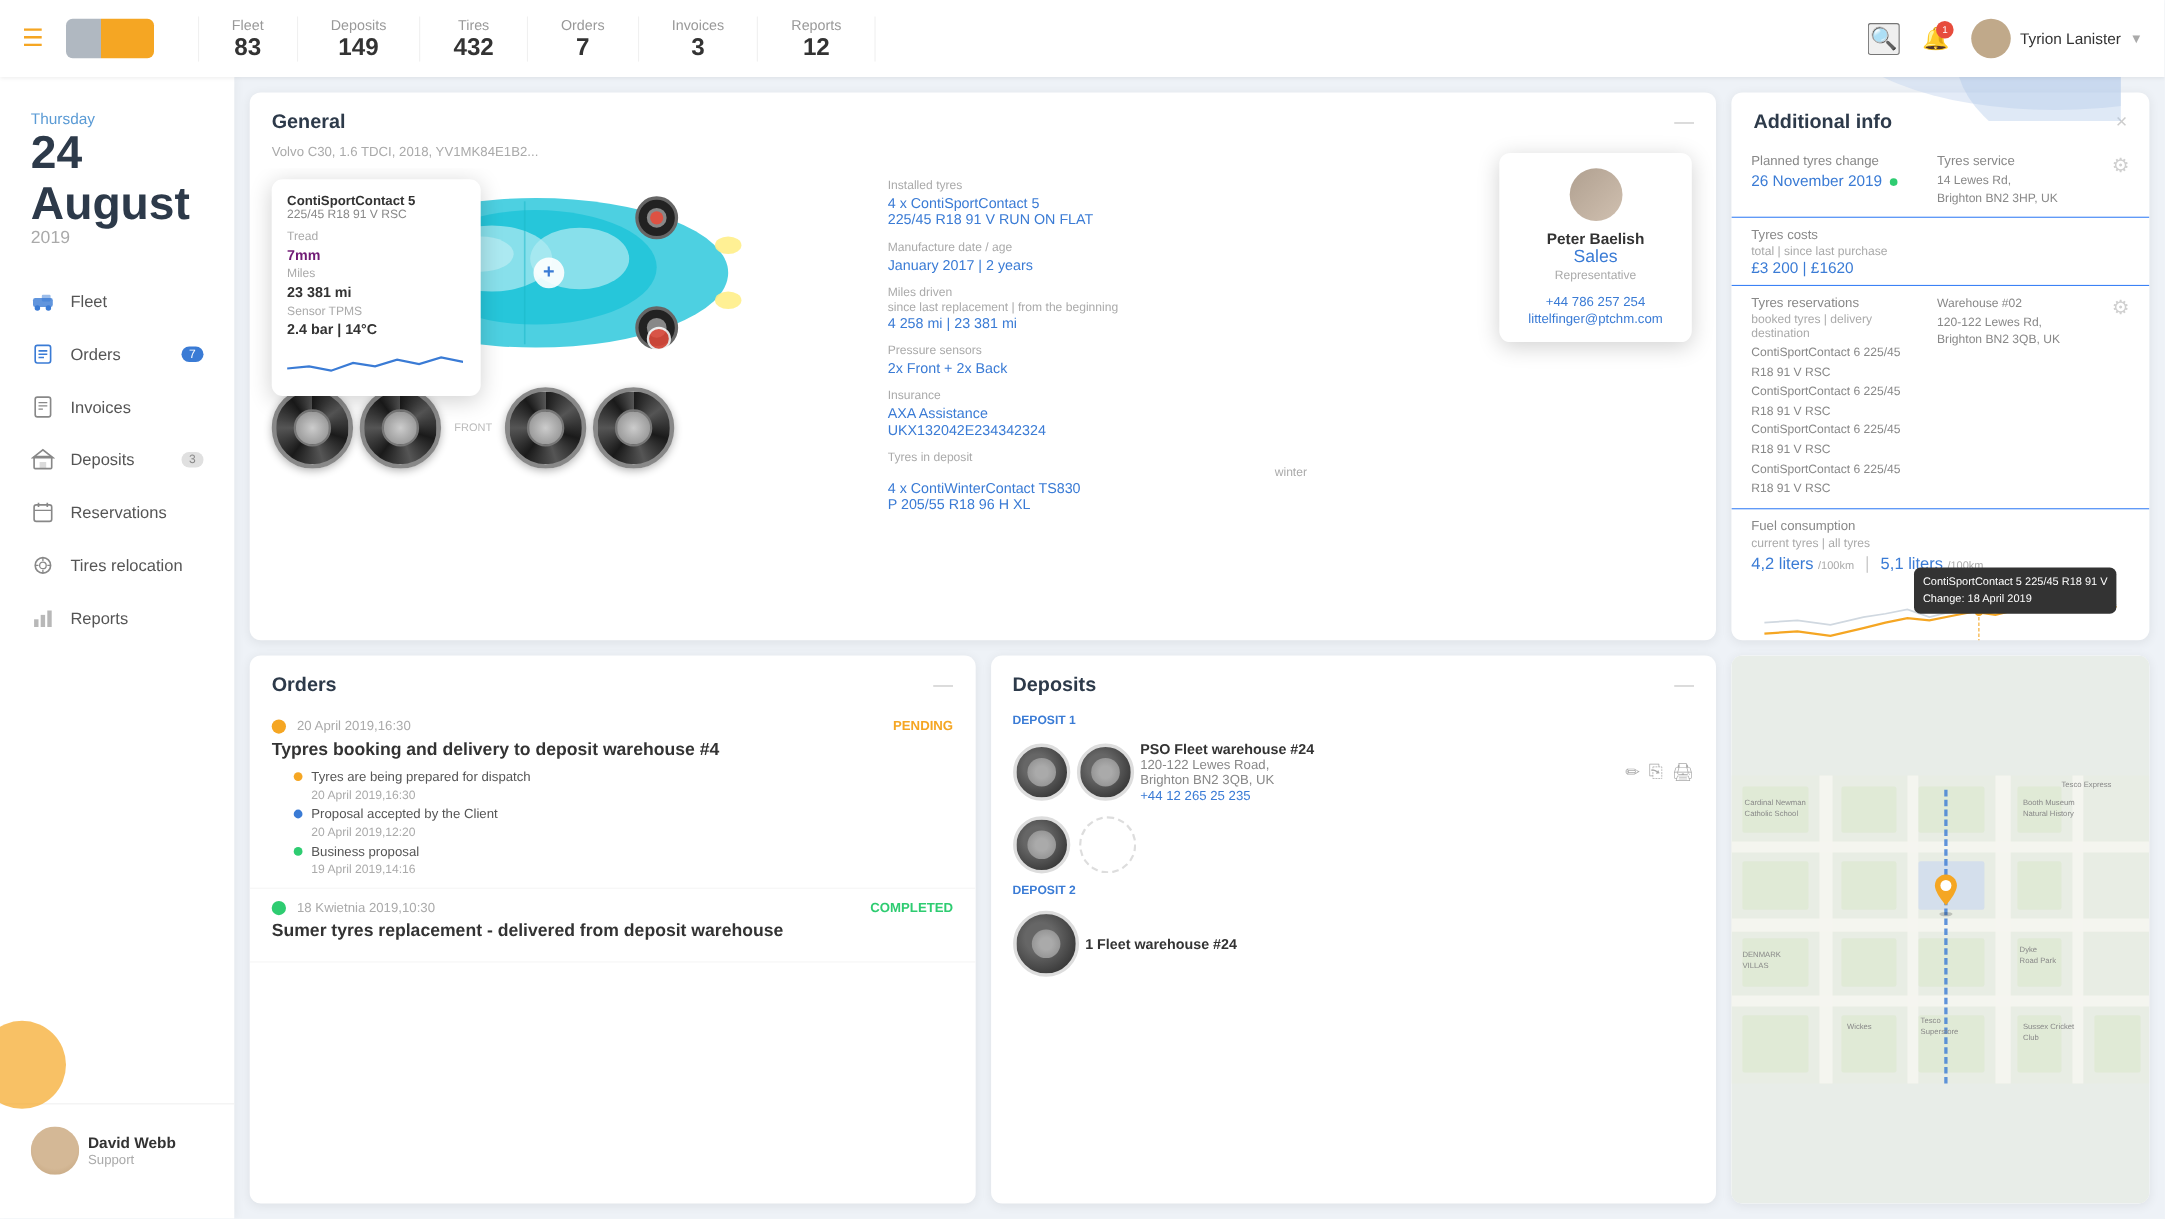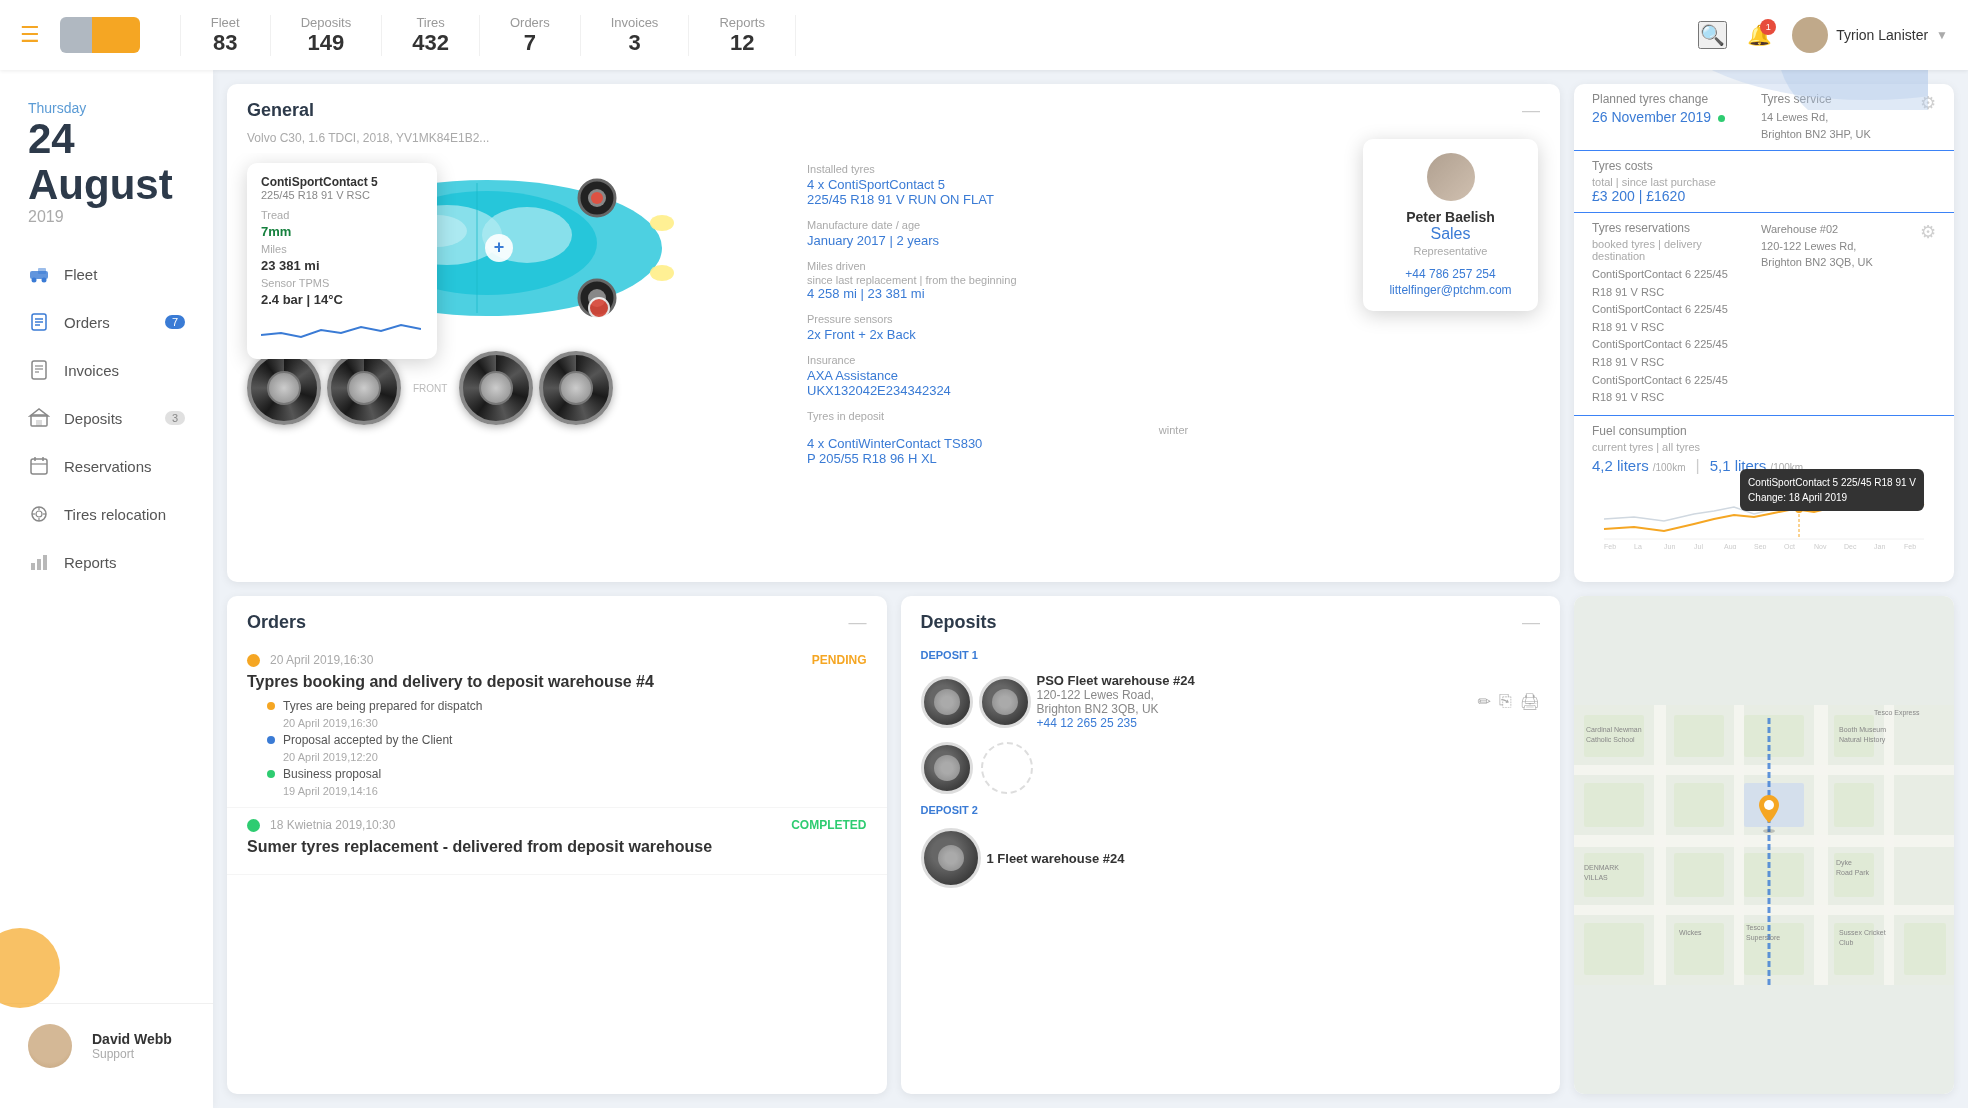--- a/index.html
+++ b/index.html
@@ -27,21 +27,21 @@
     .sidebar-date { padding: 10px 28px 24px; }
     .sidebar-day-name { font-size: 14px; color: #5b9bd5; font-weight: 400; }
     .sidebar-day-num { font-size: 52px; font-weight: 700; color: #2d3a4a; line-height: 1.1; }
     .sidebar-year { font-size: 16px; color: #aaa; }
 
     .sidebar-nav { flex: 1; }
     .sidebar-item { display: flex; align-items: center; gap: 14px; padding: 13px 28px; cursor: pointer; color: #555; font-size: 15px; position: relative; }
     .sidebar-icon { width: 22px; height: 22px; display: flex; align-items: center; justify-content: center; }
     .sidebar-badge { margin-left: auto; background: #3a7bd5; color: #fff; border-radius: 10px; font-size: 11px; padding: 1px 7px; }
 
-    .sidebar-footer { padding: 20px 28px; display: flex; align-items: center; gap: 20px; border-top: 1px solid #f0f0f0; }
+    .sidebar-footer { padding: 20px 28px; display: flex; align-items: center; gap: 8px; border-top: 1px solid #f0f0f0; }
     .sidebar-user-avatar { width: 44px; height: 44px; border-radius: 50%; background: #c0a98a; overflow: hidden; }
     .sidebar-user-name { font-size: 14px; font-weight: 600; color: #333; }
     .sidebar-user-role { font-size: 12px; color: #aaa; }
     .card-header { display: flex; align-items: center; justify-content: space-between; padding: 16px 20px 10px; }
     .card-title { font-size: 18px; font-weight: 700; color: #2d3a4a; }
     .card-menu-btn { color: #ccc; font-size: 18px; cursor: pointer; }
     .order-item { padding: 10px 20px; border-bottom: 1px solid #f5f5f5; }
     .order-header { display: flex; align-items: center; gap: 10px; margin-bottom: 6px; }
     .order-date { font-size: 12px; color: #aaa; }
     .order-status { margin-left: auto; font-size: 12px; font-weight: 600; }
@@ -359,21 +359,21 @@
                   <div class="tire-center"></div>
                 </div>
             </div>
 
             <div class="popup-box tire-info-popup" style="position:absolute;left:20px;top:10px;z-index:20;">
               <div class="tip-title">ContiSportContact 5</div>
               <div class="tip-sub">225/45 R18 91 V RSC</div>
               <div class="tip-row">
                 <span class="tip-lbl">Tread</span>
               </div>
-              <div style="font-size:13px;font-weight:700;color:#15803d;margin-bottom:4px;">7mm</div>
+              <div style="font-size:13px;font-weight:700;color:#701a75;margin-bottom:4px;">7mm</div>
               <div class="tip-row">
                 <span class="tip-lbl">Miles</span>
               </div>
               <div style="font-size:13px;font-weight:700;color:#333;margin-bottom:4px;">23 381 mi</div>
               <div class="tip-row">
                 <span class="tip-lbl">Sensor TPMS</span>
               </div>
               <div style="font-size:13px;font-weight:700;color:#333;">2.4 bar | 14°C</div>
               <svg class="tip-chart" viewBox="0 0 160 28" width="160" height="28">
                 <polyline points="0,20 20,18 40,22 60,15 80,18 100,12 120,16 140,10 160,14" fill="none" stroke="#3a7bd5" stroke-width="2"></polyline>
@@ -416,20 +416,24 @@
           <div class="av" style="width:48px;height:48px;border-radius:50%;background:linear-gradient(135deg,#b0a090,#d0c0b0);margin:0 auto 8px;"></div>
           <div class="pname" style="font-size:14px;font-weight:700;color:#333;">Peter Baelish</div>
           <div class="prole" style="font-size:16px;color:#3a7bd5;">Sales</div>
           <div class="prole2" style="font-size:11px;color:#aaa;margin-bottom:10px;">Representative</div>
           <div class="pphone" style="font-size:12px;color:#3a7bd5;margin-bottom:2px;">+44 786 257 254</div>
           <div class="pemail" style="font-size:12px;color:#3a7bd5;">littelfinger@ptchm.com</div>
         </div>
       </div>
 
       <div class="additional-panel">
+        <div class="card-header">
+          <span class="card-title">Additional info</span>
+          <span class="card-menu-btn">×</span>
+        </div>
 
         <div class="add-info-row">
           <div class="add-left">
             <div class="add-section-name">Planned tyres change</div>
             <div class="add-val-text">
               26 November 2019
               <span class="status-dot"></span>
             </div>
           </div>
           <div class="add-right">

